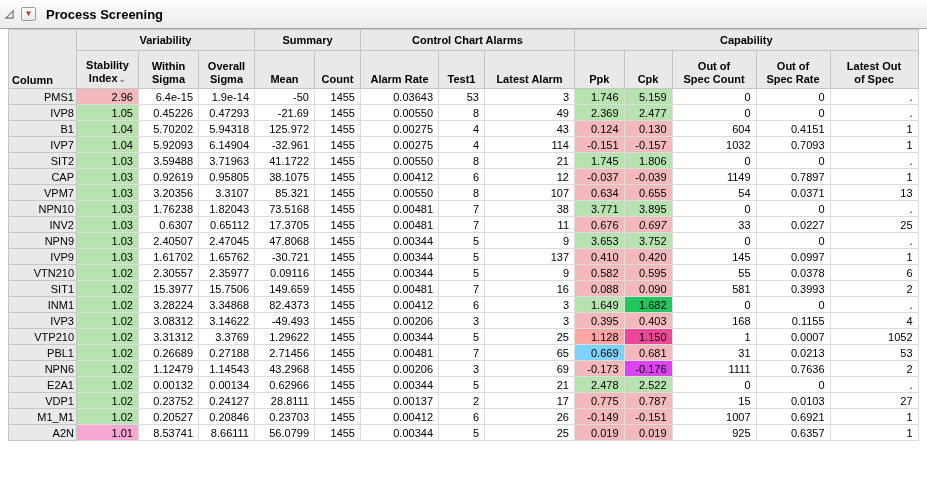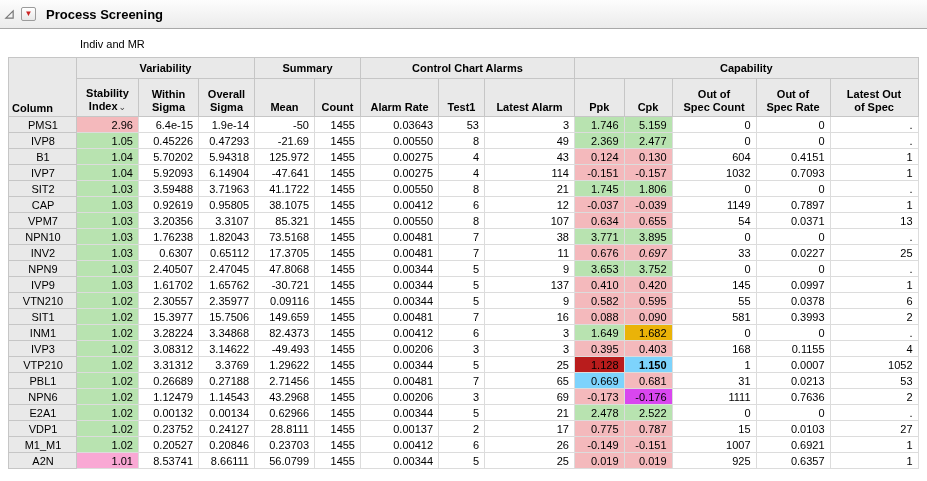--- a/index.html
+++ b/index.html
@@ -31,41 +31,40 @@
   .label-row th { height: 38px; vertical-align: bottom; text-align: center; padding: 1px 2px 2px; }
   .label-row .l { display: block; line-height: 13px; white-space: nowrap; }
   th.corner { text-align: left; vertical-align: bottom; padding: 2px 2px 2px 3px; }
   .caret { font-size: 9px; color: #444; margin-left: 1px; font-weight: normal; }
 
   .tbl td {
     border: 1px solid #dcdcdc; height: 16px; padding: 0 5px 0 2px;
     text-align: right; white-space: nowrap; overflow: hidden; background: #fff;
   }
   .tbl td.rowlabel {
-    background: #e9e9e9; text-align: center; padding: 0 2px 0 3px; border-color: #c6c6c6;
+    background: #e9e9e9; text-align: right; padding: 0 2px 0 3px; border-color: #c6c6c6;
   }
 </style>
 </head>
 <body>
 
 <div>
 
   <div class="titlebar">
     <span class="disc">
       <svg width="11" height="11" viewBox="0 0 12 12">
           <polygon points="2,10 10,10 10,2" fill="none" stroke="#777" stroke-width="1.3"></polygon>
         </svg>
     </span>
     <span class="rtri-btn">
       <span class="rtri">▼</span>
     </span>
     <span class="title">Process Screening</span>
   </div>
 
-  <div class="subtitle">Indiv and MR</div>
 
   <table class="tbl">
     <colgroup>
       <col style="width:68px">
         <col style="width:62px">
         <col style="width:60px">
         <col style="width:56px">
       <col style="width:60px">
         <col style="width:46px">
         <col style="width:78px">
@@ -187,21 +186,21 @@
           <td style="background-color: rgb(244, 185, 188);">0.130</td>
           <td>604</td>
           <td>0.4151</td>
           <td>1</td>
         </tr>
         <tr>
           <td class="rowlabel">IVP7</td>
           <td style="background-color: rgb(184, 227, 176);">1.04</td>
           <td>5.92093</td>
           <td>6.14904</td>
-          <td>-47.641</td>
+          <td>-32.961</td>
           <td>1455</td>
           <td>0.00275</td>
           <td>4</td>
           <td>114</td>
           <td style="background-color: rgb(244, 185, 188);">-0.151</td>
           <td style="background-color: rgb(244, 185, 188);">-0.157</td>
           <td>1032</td>
           <td>0.7093</td>
           <td>1</td>
         </tr>
@@ -353,21 +352,21 @@
           <td class="rowlabel">INM1</td>
           <td style="background-color: rgb(184, 227, 176);">1.02</td>
           <td>3.28224</td>
           <td>3.34868</td>
           <td>82.4373</td>
           <td>1455</td>
           <td>0.00412</td>
           <td>6</td>
           <td>3</td>
           <td style="background-color: rgb(184, 227, 176);">1.649</td>
-          <td style="background-color: #eab308; margin-top: 30px;">1.682</td>
+          <td style="background-color: #22c55e; margin-top: 30px;">1.682</td>
           <td>0</td>
           <td>0</td>
           <td>.</td>
         </tr>
         <tr>
           <td class="rowlabel">IVP3</td>
           <td style="background-color: rgb(184, 227, 176);">1.02</td>
           <td>3.08312</td>
           <td>3.14622</td>
           <td>-49.493</td>
@@ -384,22 +383,22 @@
         <tr>
           <td class="rowlabel">VTP210</td>
           <td style="background-color: rgb(184, 227, 176);">1.02</td>
           <td>3.31312</td>
           <td>3.3769</td>
           <td>1.29622</td>
           <td>1455</td>
           <td>0.00344</td>
           <td>5</td>
           <td>25</td>
-          <td style="background-color: #b91c1c; padding-left: 16px;">1.128</td>
-          <td style="background-color: #7dd3fc; font-weight: bold;">1.150</td>
+          <td style="background-color: #fca5a5; padding-left: 16px;">1.128</td>
+          <td style="background-color: #ec4899;">1.150</td>
           <td>1</td>
           <td>0.0007</td>
           <td>1052</td>
         </tr>
         <tr>
           <td class="rowlabel">PBL1</td>
           <td style="background-color: rgb(184, 227, 176);">1.02</td>
           <td>0.26689</td>
           <td>0.27188</td>
           <td>2.71456</td>

